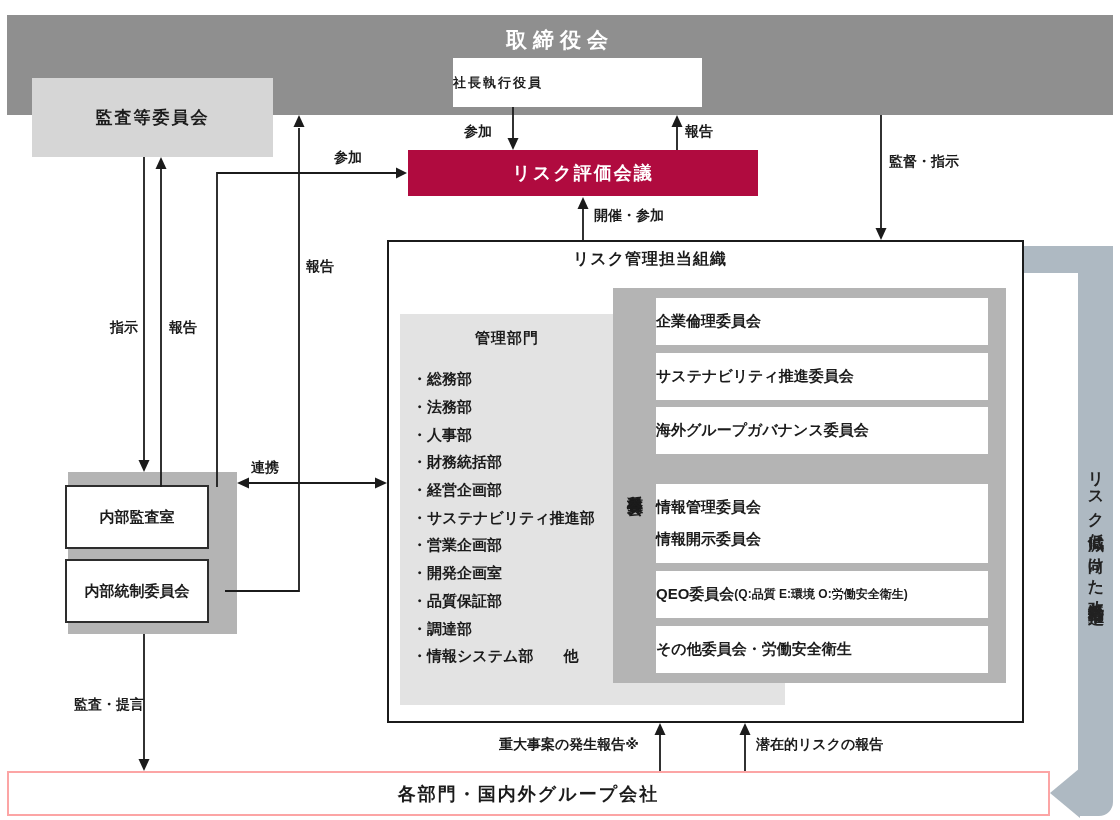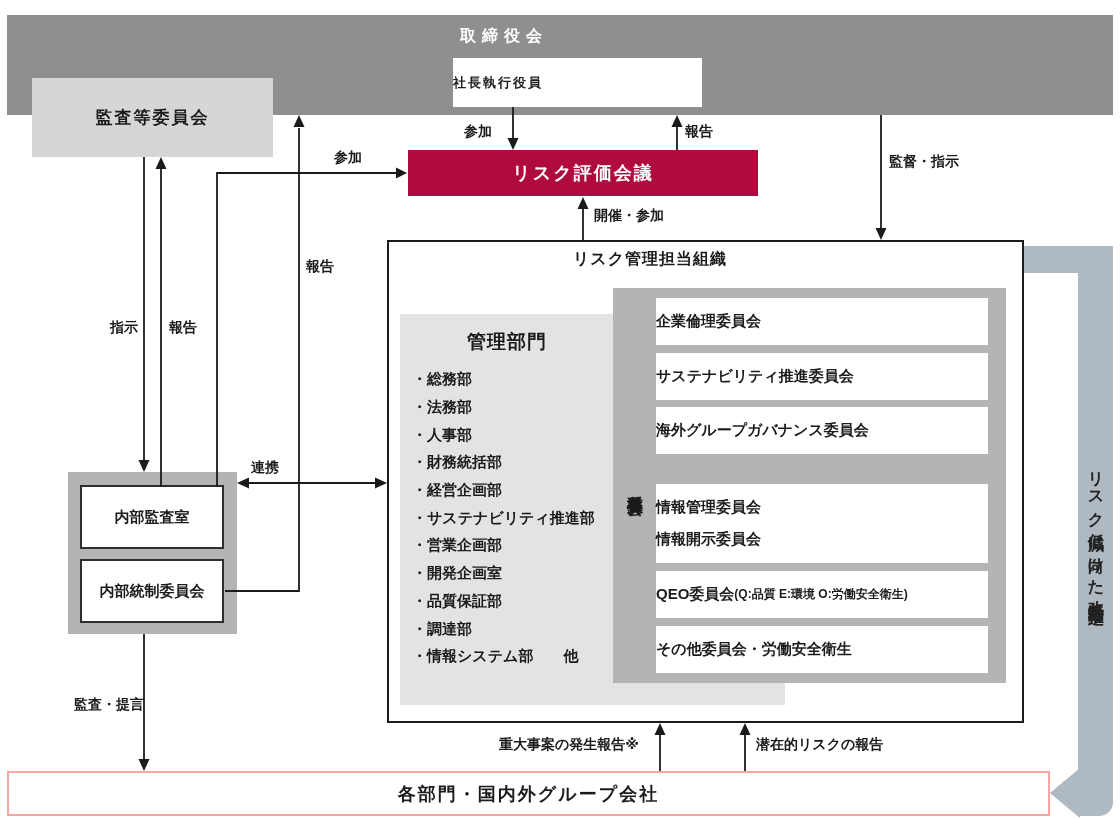--- a/index.html
+++ b/index.html
@@ -1,22 +1,22 @@
 <!DOCTYPE html>
 <html><head>
 <meta charset="utf-8">
 <style>
   html,body{margin:0;padding:0;background:#ffffff;}
   .page{position:relative;width:1120px;height:820px;background:#ffffff;overflow:hidden;
         font-family:"Liberation Sans","DejaVu Sans",sans-serif;color:#1b1b1b;font-weight:bold;}
   .abs{position:absolute;}
   
   .band{left:7px;top:15px;width:1106px;height:100px;background:#8f8f8f;z-index:1;}
-  .board-title{left:460px;top:26px;width:200px;text-align:left;color:#ffffff;
-               font-size:16px;letter-spacing:6px;z-index:2;}
+  .board-title{left:460px;top:26px;width:200px;text-align:center;color:#ffffff;
+               font-size:21px;letter-spacing:6px;z-index:2;}
   .president-box{left:453px;top:58px;width:249px;height:49px;background:#ffffff;z-index:2;
                  display:flex;align-items:center;justify-content:flex-start;font-size:13px;letter-spacing:2px;}
   .audit-box{left:32px;top:78px;width:241px;height:79px;background:#d6d6d6;z-index:2;
              display:flex;align-items:center;justify-content:center;font-size:17px;letter-spacing:2px;}
   
   .meeting-box{left:408px;top:150px;width:350px;height:46px;background:#b00b3f;z-index:3;
                display:flex;align-items:center;justify-content:center;color:#ffffff;font-size:18px;letter-spacing:2px;}
   
   .side-top{left:990px;top:246px;width:123px;height:27px;background:#aeb9c2;border-top-right-radius:14px;z-index:1;}
   .side-bar{left:1078px;top:246px;width:35px;height:570px;background:#aeb9c2;
@@ -24,33 +24,33 @@
   .side-head{left:1050px;top:768px;width:0;height:0;z-index:1;
              border-right:30px solid #aeb9c2;border-top:25px solid transparent;border-bottom:25px solid transparent;}
   .side-text{left:1078px;top:350px;width:35px;height:360px;z-index:2;display:flex;align-items:center;justify-content:center;
              writing-mode:vertical-rl;text-orientation:upright;font-size:16px;letter-spacing:2px;color:#222;}
   
   .main-box{left:387px;top:240px;width:637px;height:483px;background:#ffffff;border:2px solid #1b1b1b;
             box-sizing:border-box;z-index:2;}
   .main-title{left:500px;top:249px;width:300px;text-align:center;font-size:16px;letter-spacing:1px;z-index:3;}
   
   .admin-box{left:400px;top:314px;width:385px;height:391px;background:#e3e3e3;z-index:3;}
-  .admin-title{left:400px;top:329px;width:214px;text-align:center;font-size:19px;letter-spacing:1px;z-index:4;}
+  .admin-title{left:400px;top:329px;width:214px;text-align:center;font-size:15px;letter-spacing:1px;z-index:4;}
   .admin-list{left:412px;top:366px;width:200px;z-index:4;font-size:15px;}
   .admin-item{height:27.7px;display:flex;align-items:center;white-space:pre;}
   
   .cmte-panel{left:613px;top:288px;width:393px;height:395px;background:#b4b4b4;z-index:4;}
   .cmte-side-label{left:613px;top:288px;width:43px;height:395px;z-index:5;display:flex;align-items:center;justify-content:center;
                    writing-mode:vertical-rl;text-orientation:upright;font-size:16px;letter-spacing:1px;}
   .cmte-box{left:656px;width:332px;height:47px;background:#ffffff;z-index:5;
             display:flex;align-items:center;box-sizing:border-box;font-size:15px;white-space:pre;}
   .cmte-note{font-size:12px;}
   
   .int-frame{left:68px;top:472px;width:169px;height:162px;background:#b4b4b4;z-index:3;}
-  .int-box{left:80px;width:144px;height:64px;background:#ffffff;border:2px solid #2d2d2d;box-sizing:border-box;z-index:4;
+  .int-box{left:65px;width:144px;height:64px;background:#ffffff;border:2px solid #2d2d2d;box-sizing:border-box;z-index:4;
            display:flex;align-items:center;justify-content:center;font-size:15px;}
   
   .bottom-box{left:7px;top:771px;width:1043px;height:45px;background:#ffffff;border:2px solid #fca5a5;
               box-sizing:border-box;z-index:3;display:flex;align-items:center;justify-content:center;
               font-size:18px;letter-spacing:2px;}
   
   .lbl{z-index:9;font-size:14px;white-space:nowrap;}
   svg.wires{position:absolute;left:0;top:0;z-index:8;pointer-events:none;}
   svg.wires line,svg.wires polyline{stroke:#1b1b1b;stroke-width:1.8;fill:none;}
   svg.wires polygon{fill:#1b1b1b;}

